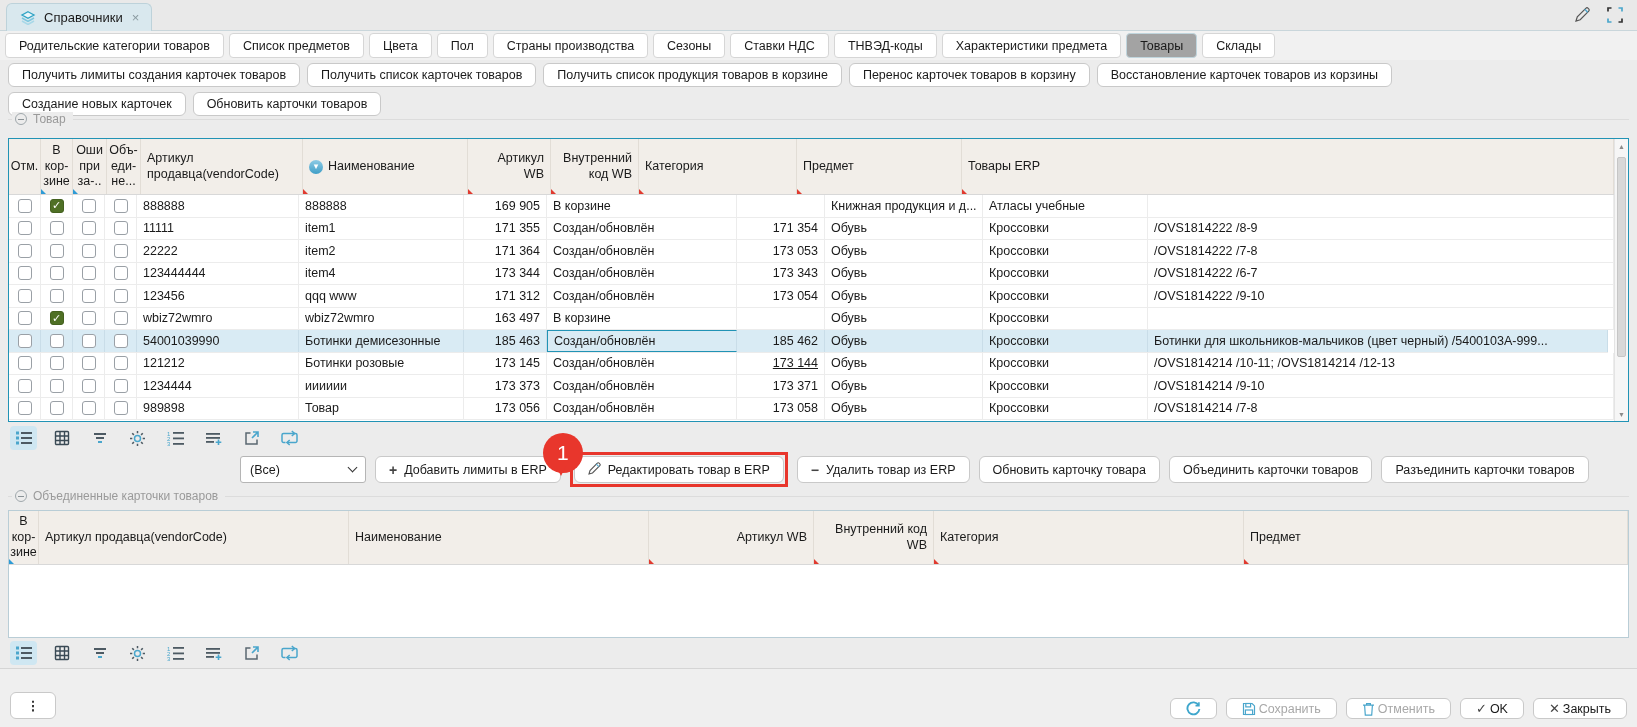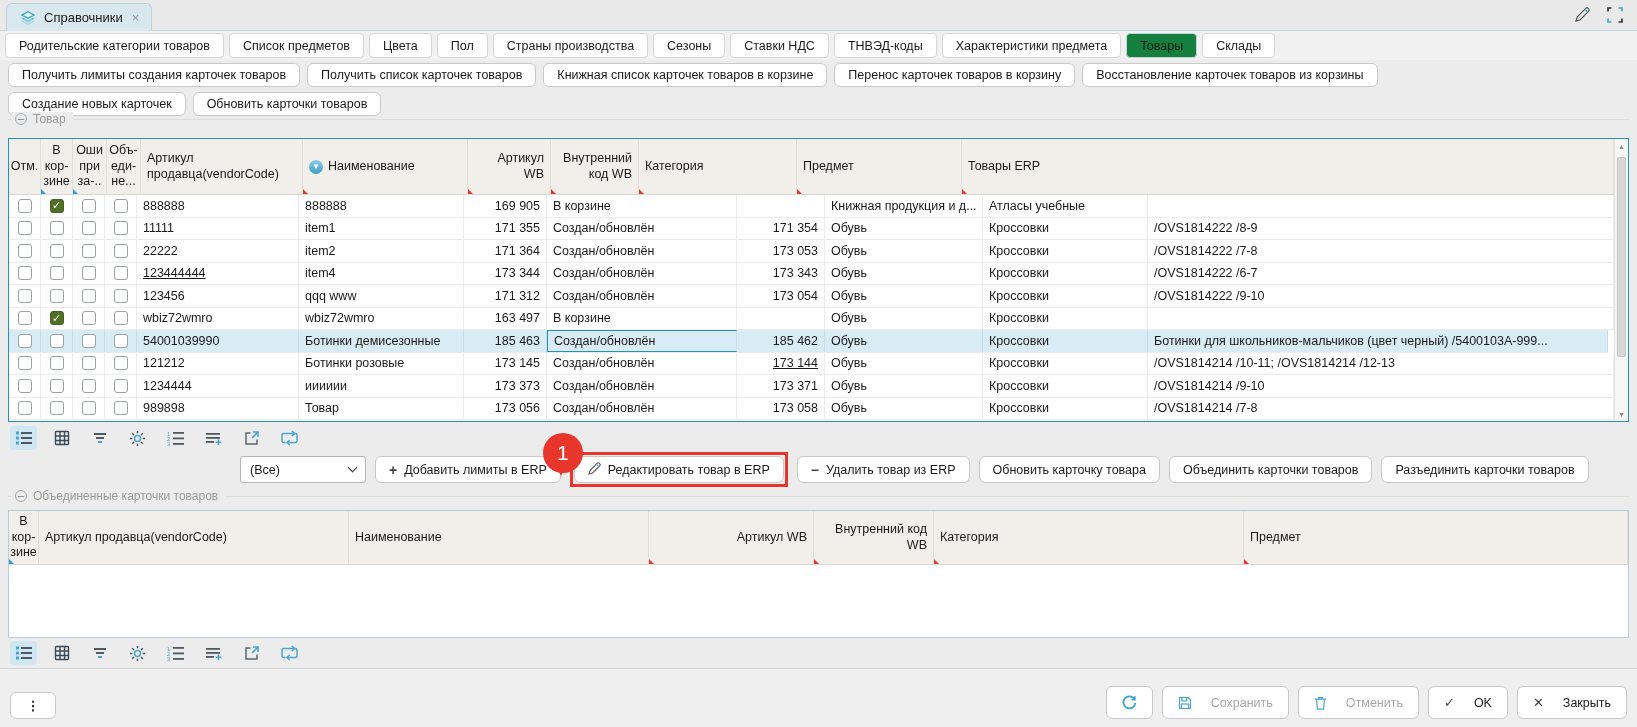--- a/index.html
+++ b/index.html
@@ -11,21 +11,21 @@
   }
   
   .titlebar { position:absolute; top:0; left:0; right:0; height:31px; background:#e9e9e9; border-bottom:1px solid #c9d6db; }
   .doc-tab { position:absolute; left:6px; top:3px; height:28px; background:#d9e8ee; border:1px solid #bdd2da; border-bottom:none; border-radius:6px 6px 0 0; display:flex; align-items:center; gap:7px; padding:0 12px; font-size:13px; }
   .doc-close { color:#8a9aa0; font-size:13px; cursor:pointer; margin-left:2px; }
   .titlebar-actions { position:absolute; right:14px; top:6px; display:flex; gap:16px; align-items:center; }
   .tb-icon { display:flex; align-items:center; }
   
   .tabs-row { position:absolute; top:31px; left:0; right:0; height:29px; background:#f1f1f1; display:flex; gap:5px; padding:2px 5px 2px 5px; }
   .tab { background:#fff; border:1px solid #d6d6d6; border-radius:4px; padding:0 13px; display:flex; align-items:center; white-space:nowrap; cursor:pointer; }
-  .tab.active { background:#15803d; border-color:#c0d5dd;text-align:right; }
+  .tab.active { background:#a3a3a3; border-color:#c0d5dd;text-align:right; }
   
   .cmd-row { position:absolute; left:8px; display:flex; gap:7px; }
   #cmd-row1 { top:63px; }
   #cmd-row2 { top:92px; }
   .btn { background:#fff; border:1px solid #c9c9c9; border-radius:6px; padding:4px 13px; white-space:nowrap; cursor:pointer; }
   
   .group-line { position:absolute; left:8px; right:8px; height:1px; background:#dcdcdc; }
   .group-legend { position:absolute; color:#9a9a9a; display:flex; gap:6px; align-items:center; background:#ececec; padding:0 7px 0 3px; font-size:12px; }
   .collapse-ic { width:12px; height:12px; border:1px solid #a0a8ac; border-radius:50%; position:relative; display:inline-block; cursor:pointer; }
   .collapse-ic::after { content:""; position:absolute; left:2px; right:2px; top:5px; height:1px; background:#8a9296; }
@@ -69,21 +69,21 @@
   .chev { width:7px; height:7px; border-right:1.6px solid #333; border-bottom:1.6px solid #333; transform:rotate(45deg); margin-top:-4px; }
   .abtn { height:27px; display:flex; align-items:center; gap:7px; }
   .glyph { font-weight:600; color:#444; font-size:14px; line-height:1; }
   .hl-wrap { position:relative; border:3px solid #e8362c; padding:1px; display:flex; }
   .balloon { position:absolute; left:-30px; top:-22px; width:40px; height:40px; background:#e8362c; border-radius:50%; color:#fff; font-size:21px; display:flex; align-items:center; justify-content:center; z-index:6; }
   .balloon::after { content:""; position:absolute; bottom:-8px; left:13px; border:5px solid transparent; border-top:10px solid #e8362c; }
   
   .footer { position:absolute; left:0; right:0; top:668px; bottom:0; background:#efefef; border-top:1px solid #d5d5d5; }
   .more-btn { position:absolute; left:10px; bottom:8px; width:46px; height:27px; background:#fff; border:1px solid #c9c9c9; border-radius:6px; font-weight:bold; display:flex; align-items:center; justify-content:center; cursor:pointer; }
   .footer-right { position:absolute; right:10px; bottom:8px; display:flex; gap:9px; }
-  .fbtn { height:33px; display:flex; align-items:center; gap:19px; padding:0 15px; background:#fff; border:1px solid #c9c9c9; border-radius:6px; cursor:pointer;justify-content:center; }
+  .fbtn { height:21px; display:flex; align-items:center; gap:3px; padding:0 15px; background:#fff; border:1px solid #c9c9c9; border-radius:6px; cursor:pointer;justify-content:center; }
   .fbtn.disabled { color:#a8a8a8; cursor:default; }
   .fglyph { color:#444; font-size:13px; }
 </style>
 </head>
 <body>
 
 <div class="titlebar">
   <div class="doc-tab">
     <span class="tb-icon">
       <svg width="18" height="14" viewBox="0 0 18 14">
@@ -123,21 +123,21 @@
     <div class="tab">Ставки НДС</div>
     <div class="tab">ТНВЭД-коды</div>
     <div class="tab">Характеристики предмета</div>
     <div class="tab active">Товары</div>
     <div class="tab">Склады</div>
   </div>
 
 <div class="cmd-row" id="cmd-row1">
     <div class="btn">Получить лимиты создания карточек товаров</div>
     <div class="btn">Получить список карточек товаров</div>
-    <div class="btn">Книжная список карточек товаров в корзине</div>
+    <div class="btn">Получить список продукция товаров в корзине</div>
     <div class="btn">Перенос карточек товаров в корзину</div>
     <div class="btn">Восстановление карточек товаров из корзины</div>
   </div>
 <div class="cmd-row" id="cmd-row2">
     <div class="btn">Создание новых карточек</div>
     <div class="btn">Обновить карточки товаров</div>
   </div>
 
 <div class="group-line" style="top:119px"></div>
 <div class="group-legend" style="top:112px; left:12px">
@@ -263,21 +263,21 @@
         </div>
         <div class="td center" style="width: 32px;">
           <div class="cb"></div>
         </div>
         <div class="td center" style="width: 32px;">
           <div class="cb"></div>
         </div>
         <div class="td center" style="width: 32px;">
           <div class="cb"></div>
         </div>
-        <div class="td" style="width: 162px; text-decoration: underline;">123444444</div>
+        <div class="td" style="width: 162px;">123444444</div>
         <div class="td" style="width: 165px;">item4</div>
         <div class="td right" style="width: 83px;">173 344</div>
         <div class="td" style="width: 190px;">Создан/обновлён</div>
         <div class="td right" style="width: 88px;">173 343</div>
         <div class="td" style="width: 158px;">Обувь</div>
         <div class="td" style="width: 165px;">Кроссовки</div>
         <div class="td" style="flex: 1 1 0%;">/OVS1814222 /6-7</div>
       </div>
       <div class="tr" style="margin-right: 14px;">
         <div class="td center" style="width: 32px;">

